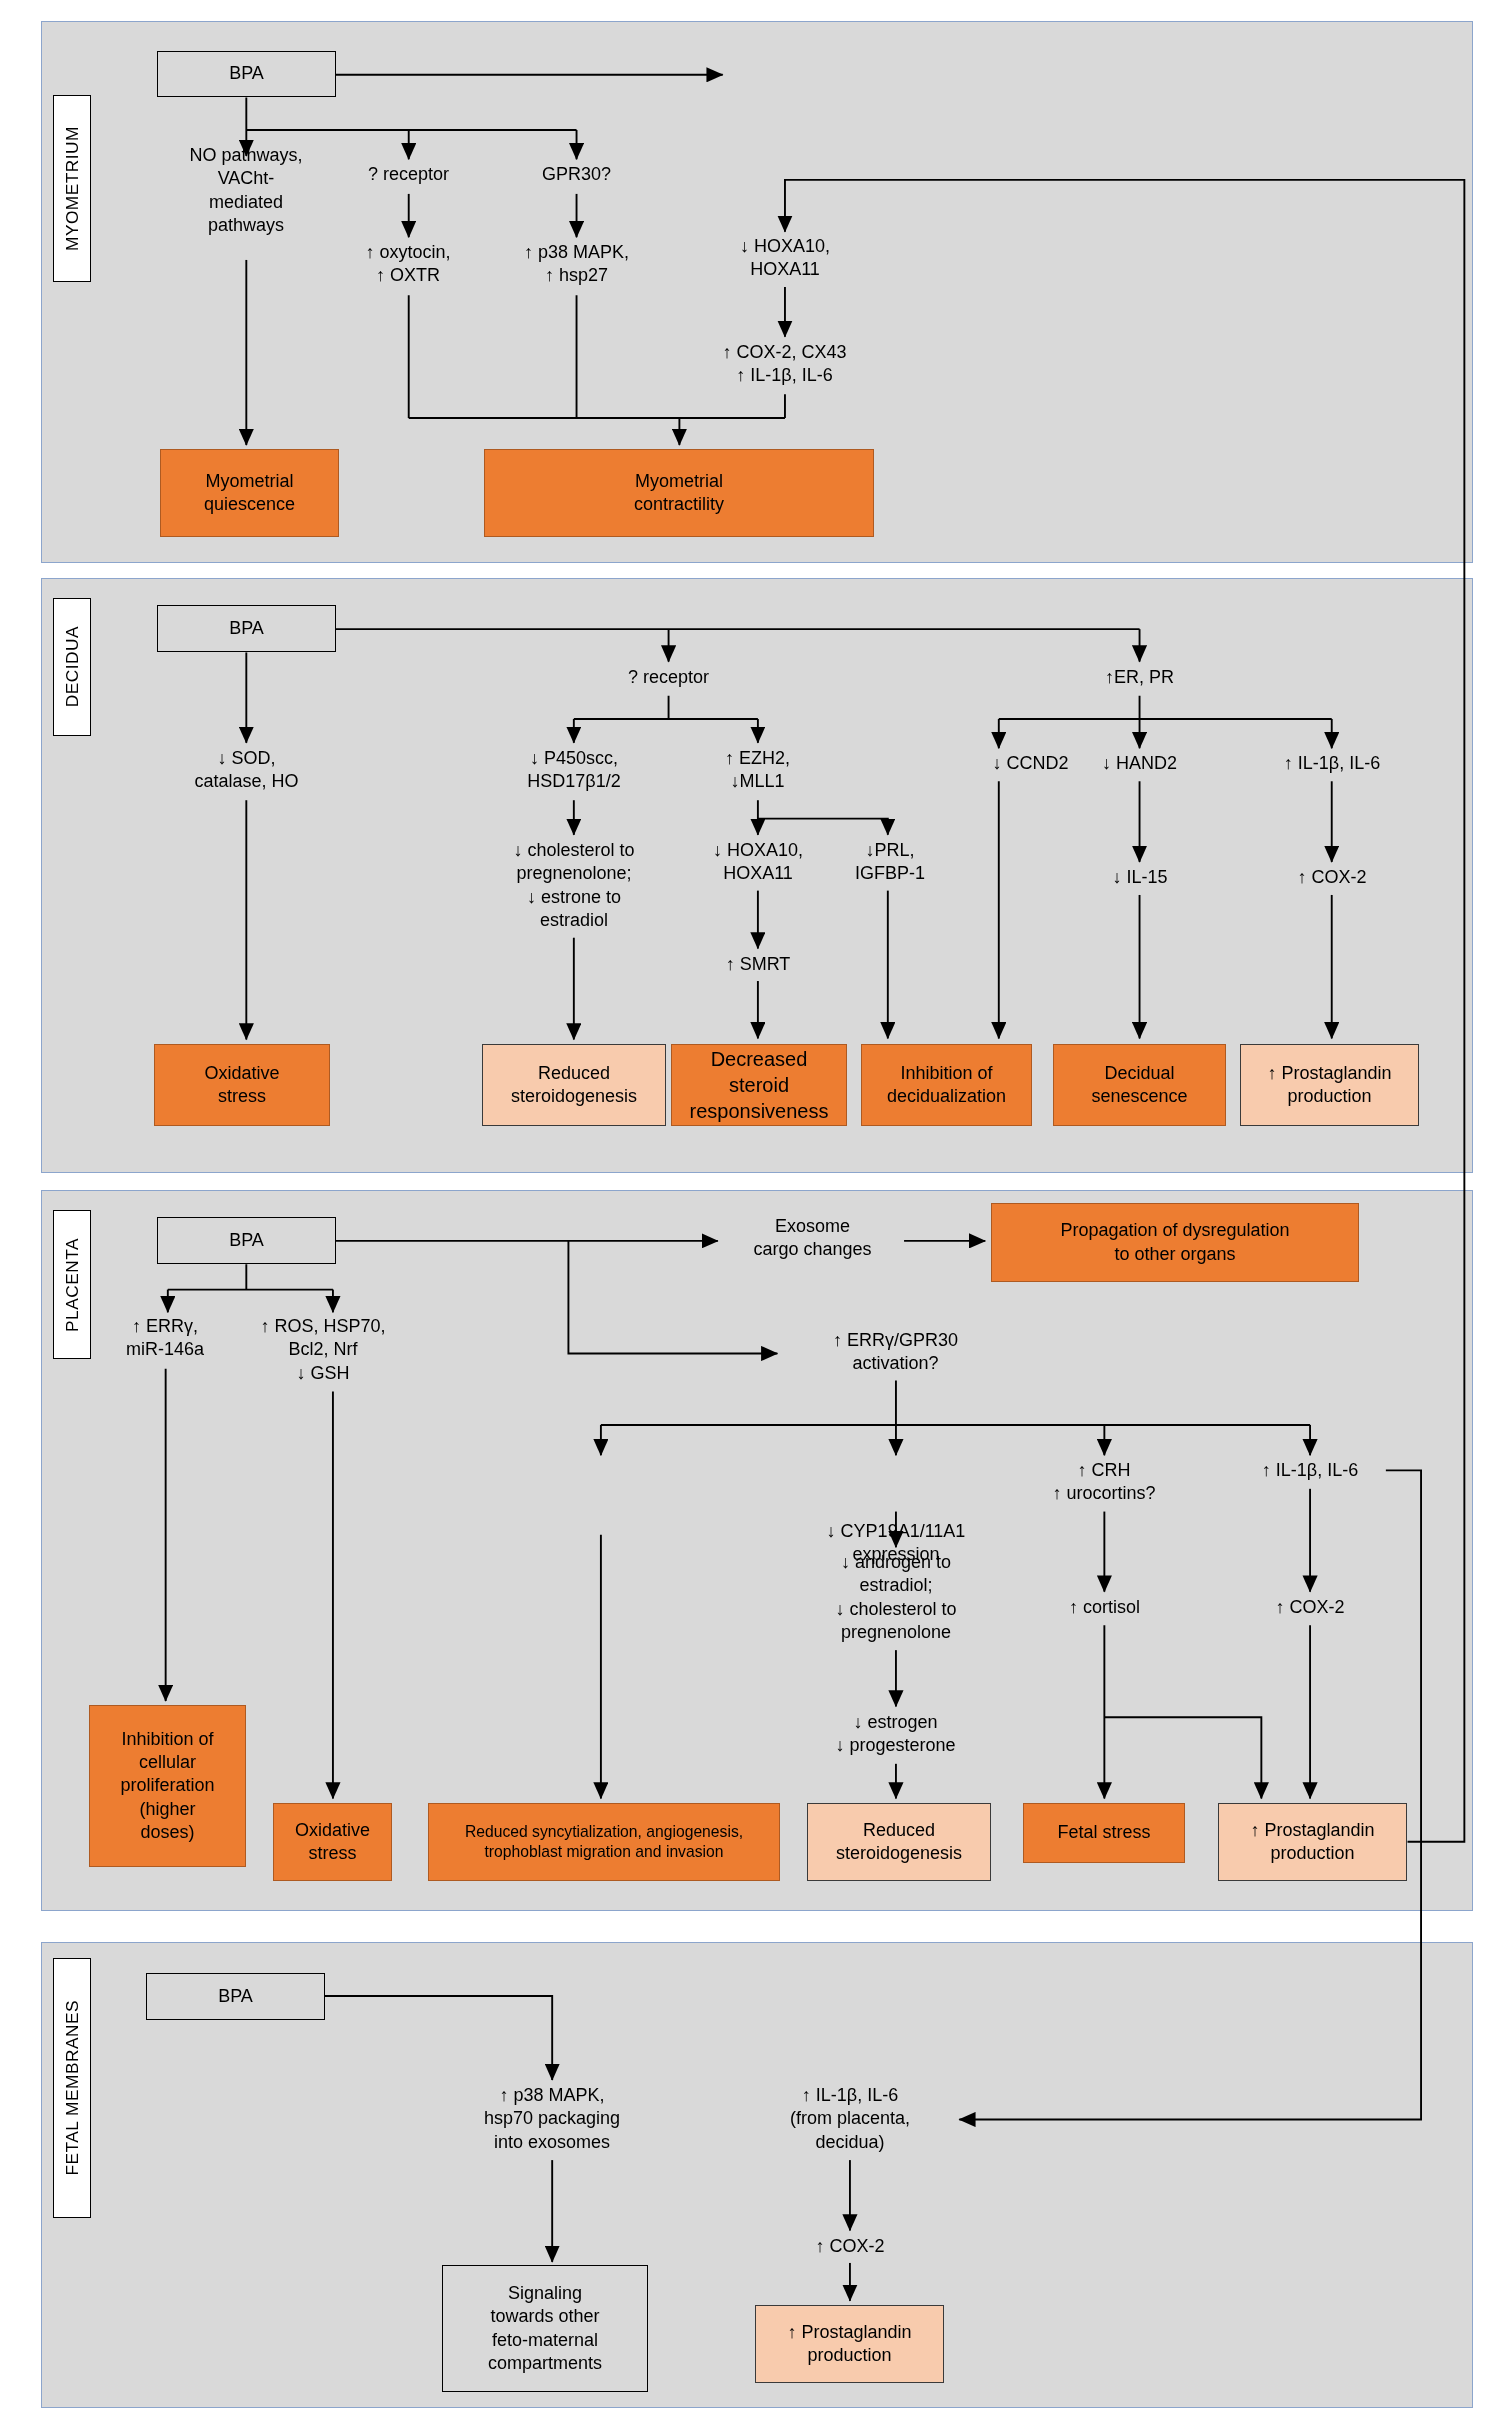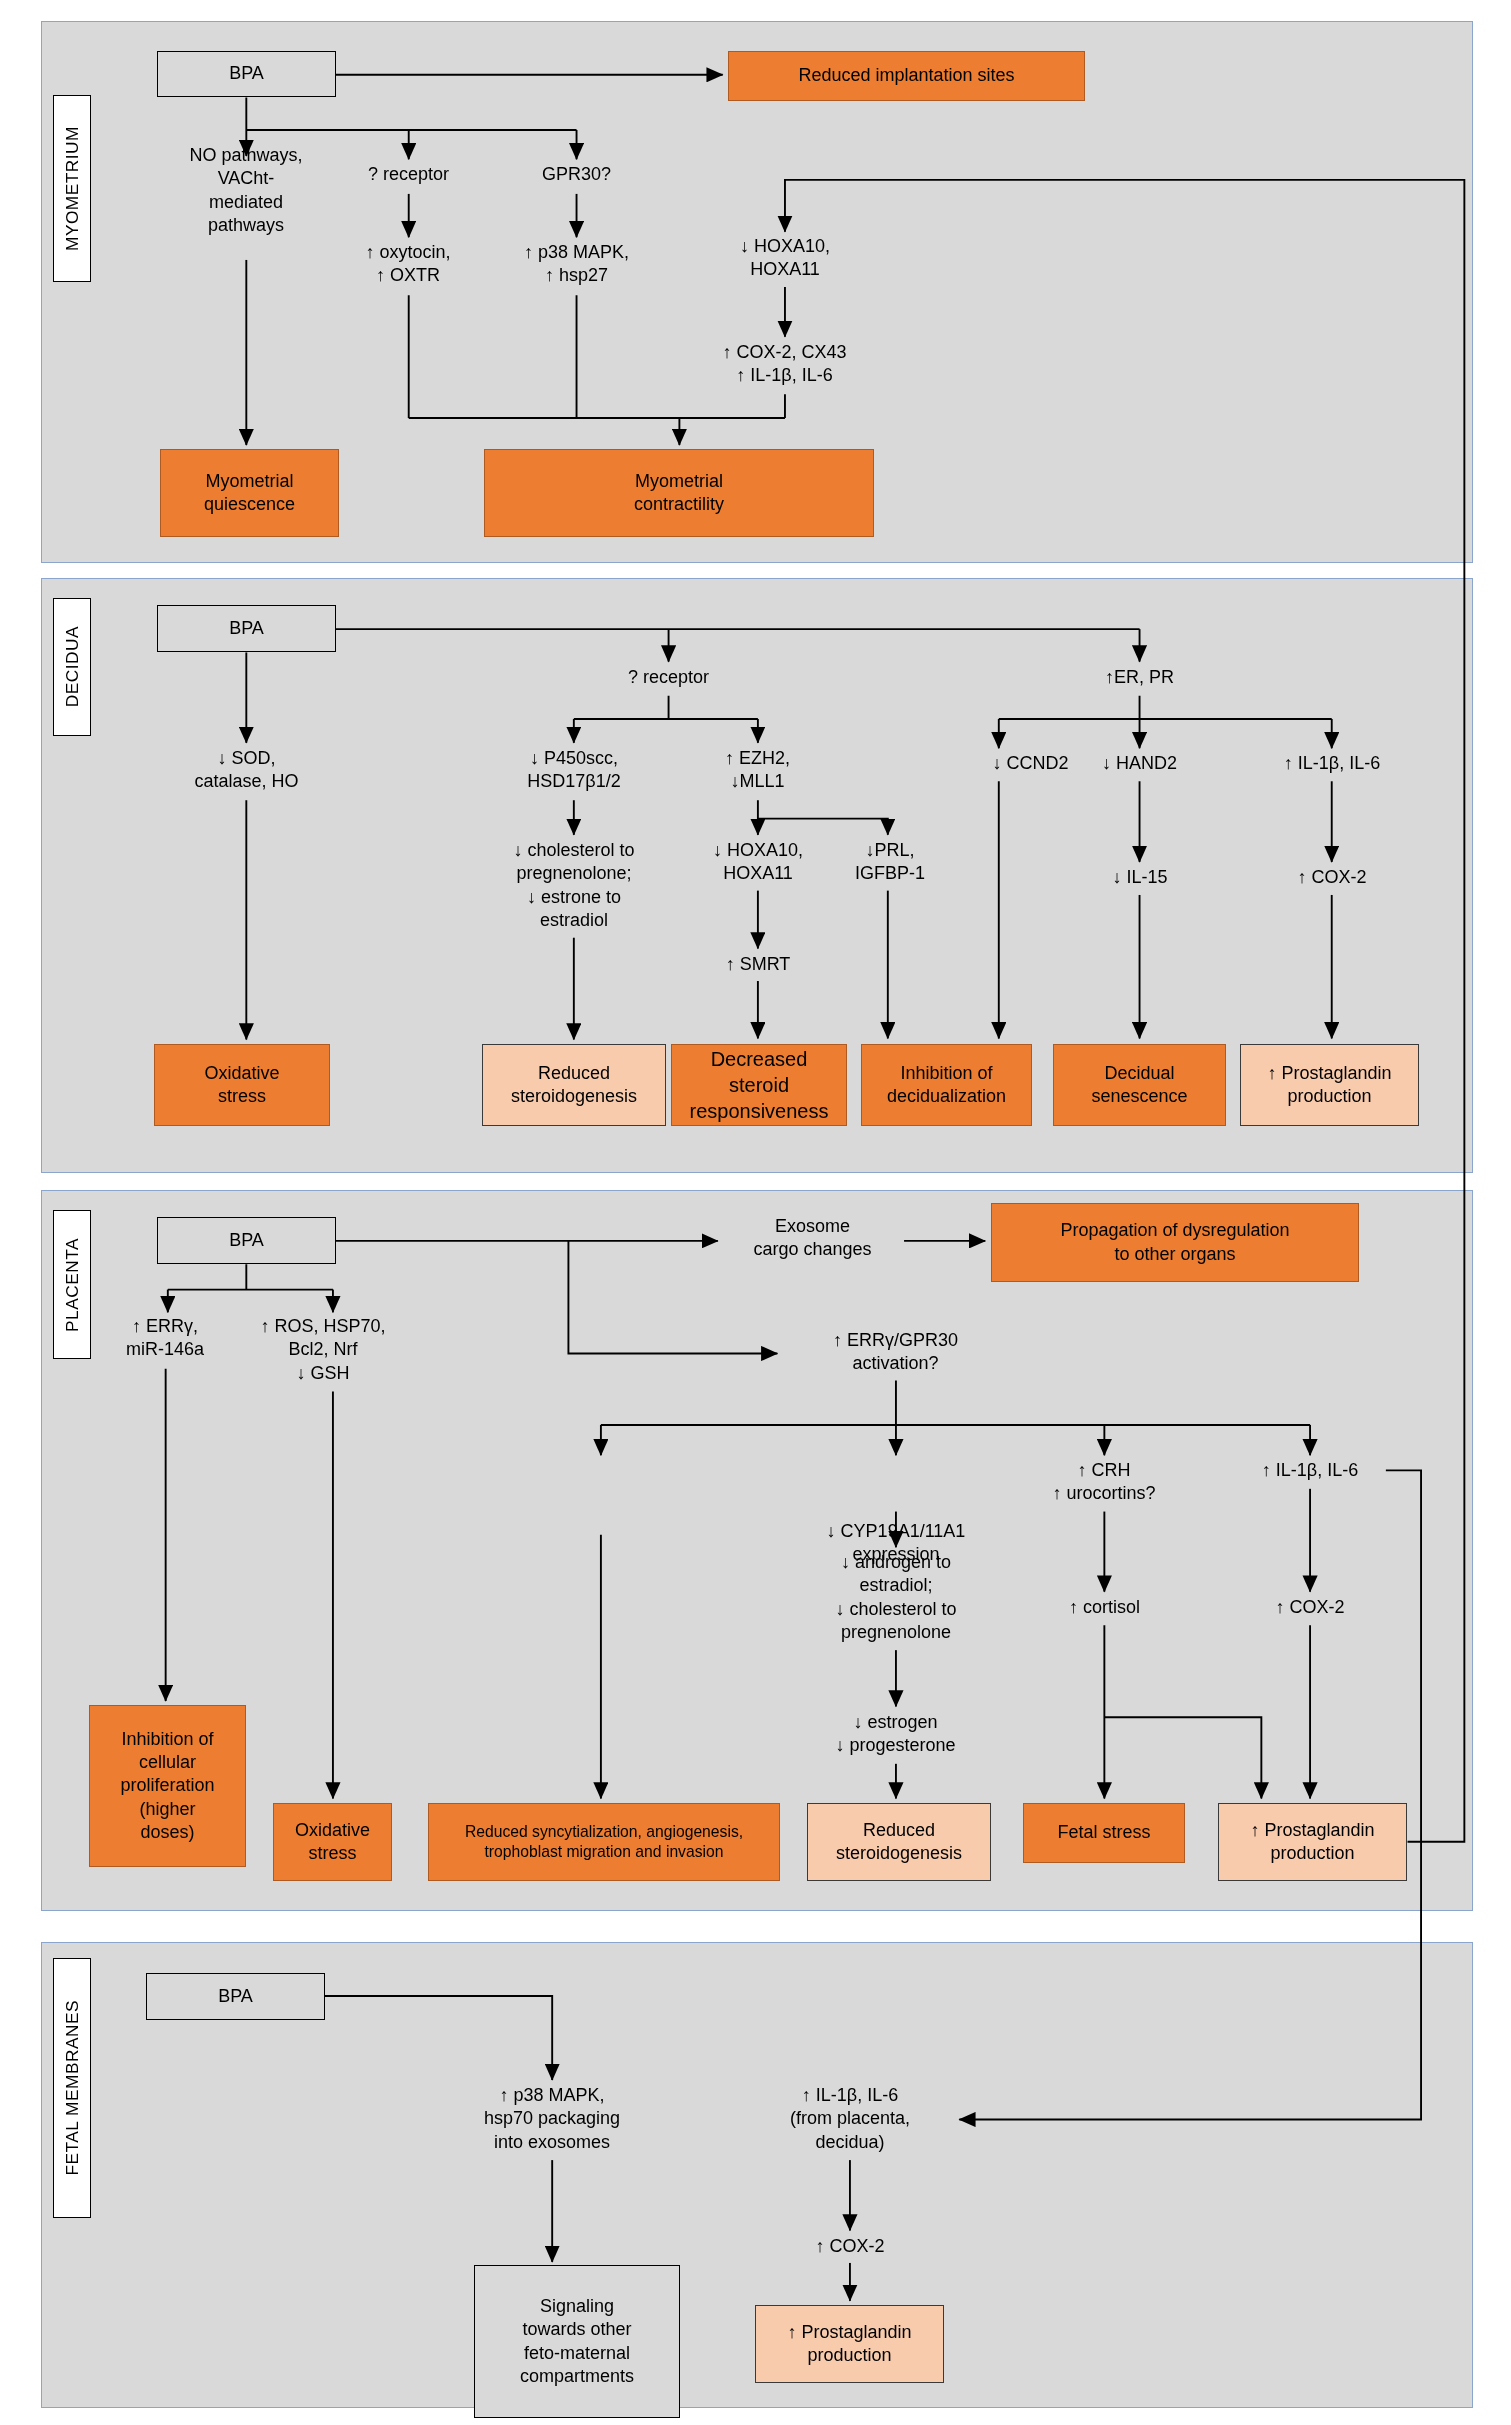--- a/index.html
+++ b/index.html
@@ -111,21 +111,20 @@
       <span>DECIDUA</span>
     </div>
   <div class="plabel" style="left:53px;top:1210px;width:38px;height:149px">
       <span>PLACENTA</span>
     </div>
   <div class="plabel" style="left:53px;top:1958px;width:38px;height:260px">
       <span>FETAL MEMBRANES</span>
     </div>
 
   <div class="box graybox" style="left:157px;top:51px;width:179px;height:46px">BPA</div>
-  <div class="box orange" style="left:728px;top:51px;width:357px;height:50px">Reduced implantation sites</div>
   <div class="txt" style="left:162px;top:144px;width:168px">NO pathways,
 VACht-
 mediated
 pathways</div>
   <div class="txt" style="left:341px;top:163px;width:135px">? receptor</div>
   <div class="txt" style="left:514px;top:163px;width:125px">GPR30?</div>
   <div class="txt" style="left:327px;top:241px;width:162px">↑ oxytocin,
 ↑ OXTR</div>
   <div class="txt" style="left:490px;top:241px;width:173px">↑ p38 MAPK,
 ↑ hsp27</div>
@@ -216,21 +215,21 @@
 production</div>
 
   <div class="box graybox" style="left:146px;top:1973px;width:179px;height:47px">BPA</div>
   <div class="txt" style="left:449px;top:2084px;width:206px">↑ p38 MAPK,
 hsp70 packaging
 into exosomes</div>
   <div class="txt" style="left:747px;top:2084px;width:206px">↑ IL-1β, IL-6
 (from placenta,
 decidua)</div>
   <div class="txt" style="left:793px;top:2235px;width:114px">↑ COX-2</div>
-  <div class="box graybox" style="left:474px;top:2265px;width:206px;height:153px">Signaling
+  <div class="box graybox" style="left:442px;top:2265px;width:206px;height:127px">Signaling
 towards other
 feto-maternal
 compartments</div>
   <div class="box peach" style="left:755px;top:2305px;width:189px;height:78px">↑ Prostaglandin
 production</div>
 
 </div>
 
 
 </body></html>

